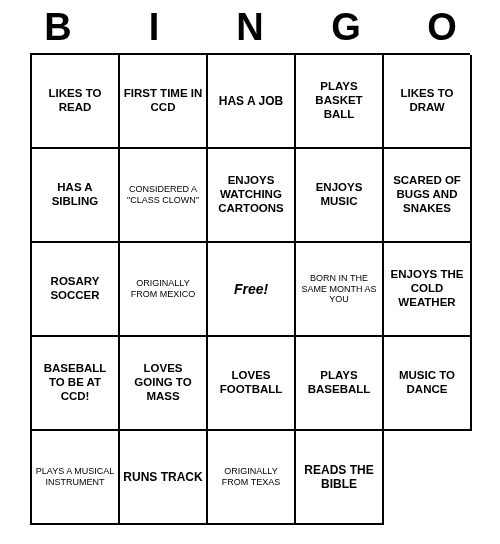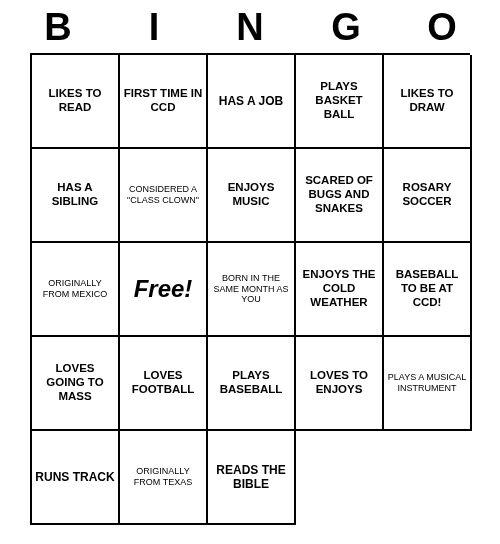--- a/index.html
+++ b/index.html
@@ -48,21 +48,21 @@
       font-family: Arial, sans-serif;
       line-height: 1.2;
       word-break: break-word;
       hyphens: auto;
     }
     .bingo-cell.small-text {
       font-size: 9px;
       font-weight: normal;
     }
     .bingo-cell.free {
-      font-size: 24px;
+      font-size: 14px;
       font-style: italic;
       font-weight: bold;
     }
     .bingo-cell.large-text {
       font-size: 12px;
     }
   </style>
 </head>
 <body>
 
@@ -75,29 +75,30 @@
   </div>
 
 <div id="bingo-grid">
 <div class="bingo-cell">LIKES TO READ</div>
     <div class="bingo-cell">FIRST TIME IN CCD</div>
     <div class="bingo-cell large-text">HAS A JOB</div>
     <div class="bingo-cell">PLAYS BASKET BALL</div>
     <div class="bingo-cell">LIKES TO DRAW</div>
     <div class="bingo-cell">HAS A SIBLING</div>
     <div class="bingo-cell small-text">CONSIDERED A "CLASS CLOWN"</div>
+    <div class="bingo-cell">ENJOYS WATCHING CARTOONS</div>
     <div class="bingo-cell">ENJOYS MUSIC</div>
     <div class="bingo-cell">SCARED OF BUGS AND SNAKES</div>
     <div class="bingo-cell">ROSARY SOCCER</div>
     <div class="bingo-cell small-text">ORIGINALLY FROM MEXICO</div>
     <div class="bingo-cell free">Free!</div>
     <div class="bingo-cell small-text">BORN IN THE SAME MONTH AS YOU</div>
     <div class="bingo-cell">ENJOYS THE COLD WEATHER</div>
     <div class="bingo-cell">BASEBALL TO BE AT CCD!</div>
     <div class="bingo-cell">LOVES GOING TO MASS</div>
     <div class="bingo-cell">LOVES FOOTBALL</div>
     <div class="bingo-cell">PLAYS BASEBALL</div>
-    <div class="bingo-cell">LOVES TO ENJOYS</div>
+    <div class="bingo-cell">MUSIC TO DANCE</div>
     <div class="bingo-cell small-text">PLAYS A MUSICAL INSTRUMENT</div>
     <div class="bingo-cell large-text">RUNS TRACK</div>
     <div class="bingo-cell small-text">ORIGINALLY FROM TEXAS</div>
     <div class="bingo-cell large-text">READS THE BIBLE</div>
   </div>
 
 </body></html>

